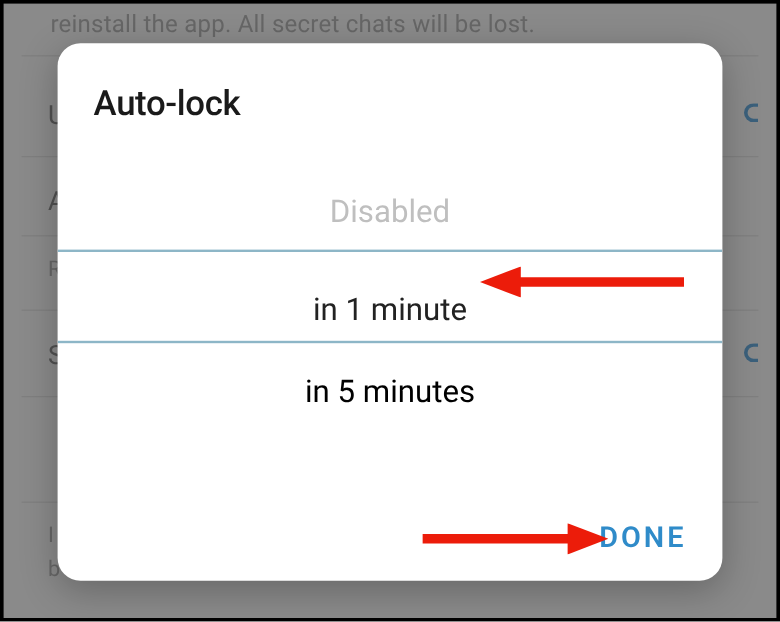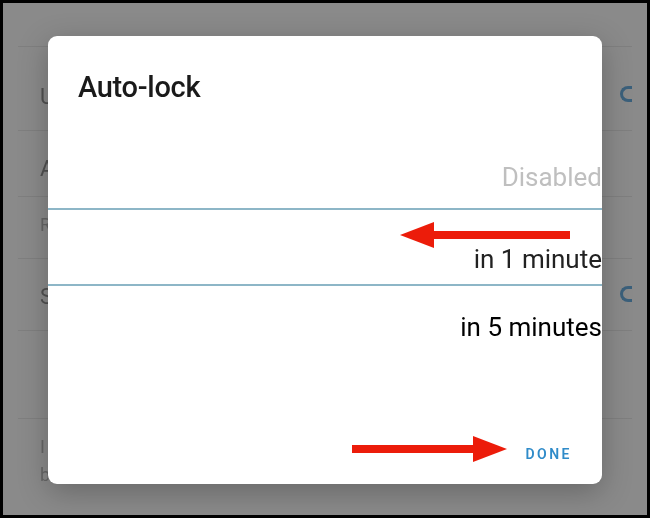--- a/index.html
+++ b/index.html
@@ -69,21 +69,21 @@
       inset: 0;
       border: 3px solid #000;
     }
     .dialog {
       position: absolute;
       left: 48px;
       top: 36px;
       width: 554px;
       height: 448px;
       background: #fff;
-      border-radius: 9px;
+      border-radius: 19px;
       box-shadow: 0 8px 30px rgba(0,0,0,0.25);
       overflow: hidden;
     }
     .dialog-title {
       position: absolute;
       top: 34px;
       left: 30px;
       font-size: 29px;
       font-weight: 500;
       color: #1a1a1a;
@@ -102,56 +102,57 @@
       right: 0;
       height: 2px;
       background: #8db6c7;
     }
     .picker-sep.top { top: 74px; }
     .picker-sep.bot { top: 150px; }
     .picker-opt {
       position: absolute;
       left: 0;
       right: 0;
-      text-align: right;
+      text-align: center;
       font-size: 26px;
       line-height: 1;
     }
     .picker-opt.prev {
       top: 30px;
       color: #bfbfbf;
     }
     .picker-opt.sel {
       top: 112px;
       color: #222;
     }
     .picker-opt.next {
       top: 180px;
       color: #000000;
     }
     .done-btn {
       position: absolute;
       bottom: 22px;
       right: 30px;
       color: #2f8bc9;
-      font-size: 14px;
+      font-size: 24px;
       font-weight: 600;
       letter-spacing: 2.5px;
       cursor: pointer;
     }
     .arrow {
       position: absolute;
       pointer-events: none;
     }
     .arrow svg { display: block; }
   </style>
 </head>
 <body>
 
 <div class="backdrop">
+  <div class="bg-text">reinstall the app. All secret chats will be lost.</div>
   <div class="bg-row r1"></div>
   <div class="bg-row r2"></div>
   <div class="bg-row r3"></div>
   <div class="bg-row r4"></div>
   <div class="bg-row r5"></div>
   <div class="bg-row r6"></div>
   <div class="bg-letter u">U</div>
   <div class="bg-letter a">A</div>
   <div class="bg-letter r">R</div>
   <div class="bg-letter s">S</div>

